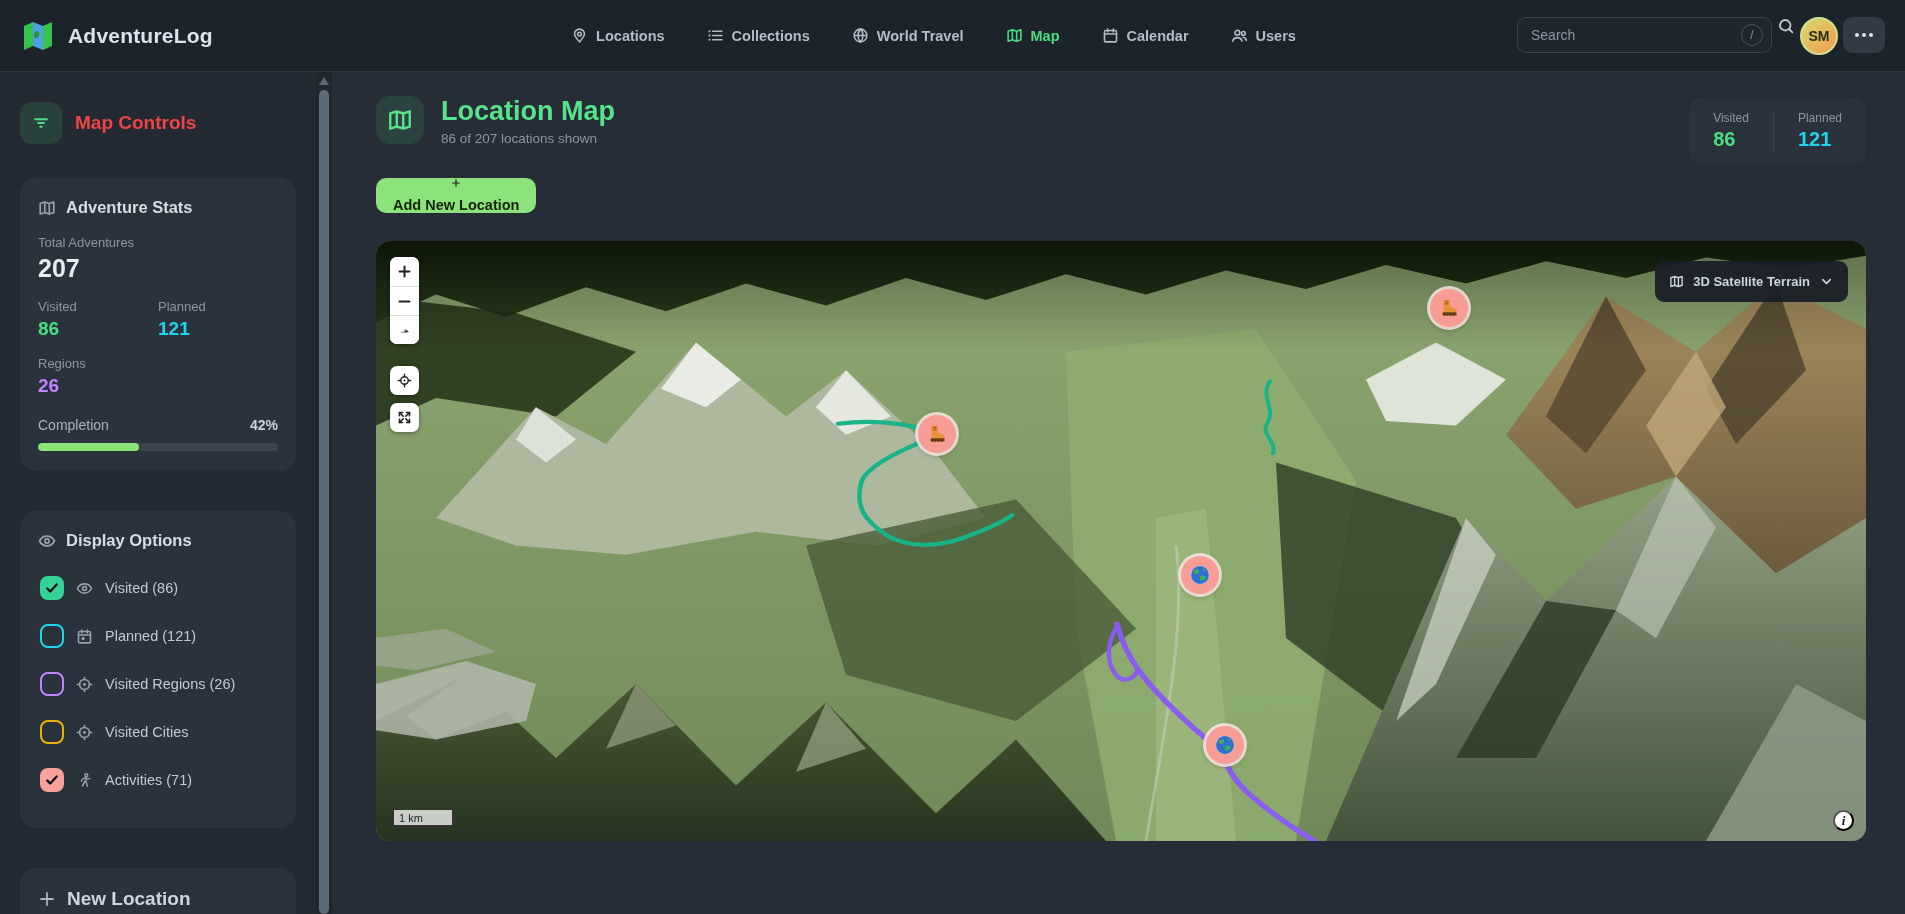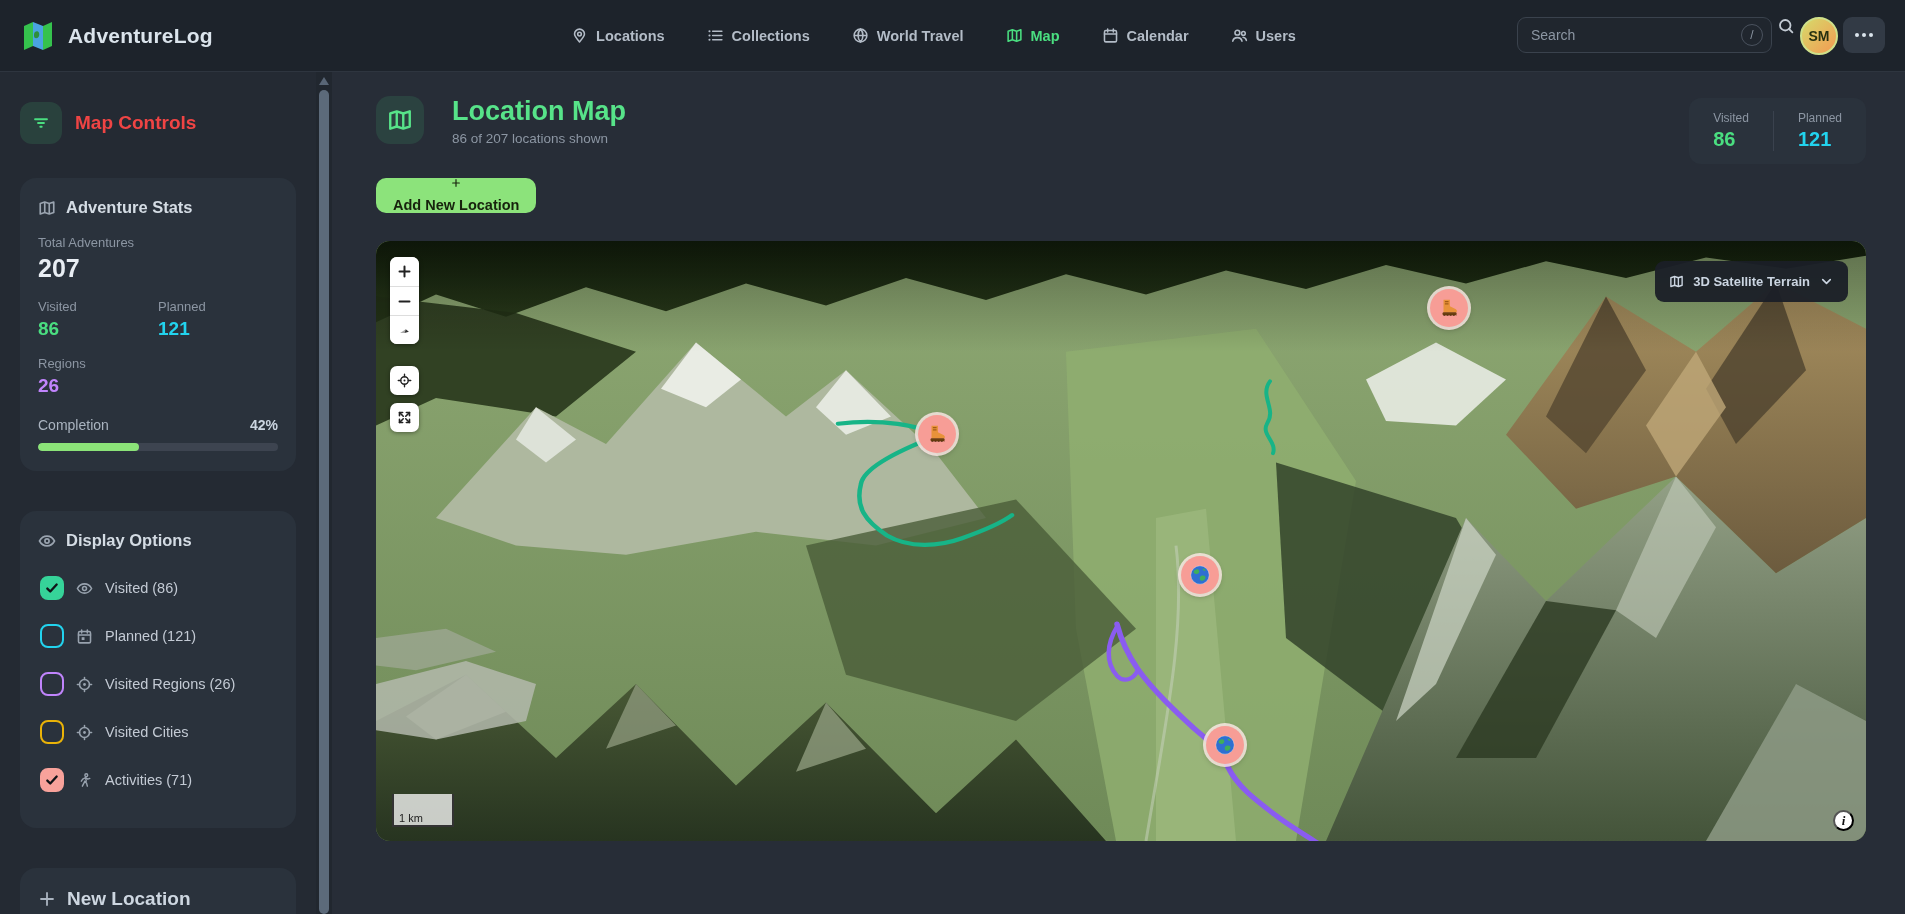--- a/index.html
+++ b/index.html
@@ -69,21 +69,21 @@
 
   
   .scrollcol { width:16px; background:#21272f; position:relative; flex-shrink:0; }
   .scroll-arrow { position:absolute; top:5px; left:3px; width:0; height:0;
     border-left:5px solid transparent; border-right:5px solid transparent; border-bottom:8px solid #59platform6; border-bottom:8px solid #596676; }
   .scroll-thumb { position:absolute; top:18px; bottom:0; left:3px; width:10px; background:#5c6a7a; border-radius:6px; }
 
   
   .main { flex:1; padding:24px 39px 0 44px; }
   .main-header { display:flex; justify-content:space-between; align-items:flex-start; }
-  .mh-left { display:flex; gap:28px; }
+  .mh-left { display:flex; gap:17px; }
   .mh-icon { width:48px; height:48px; border-radius:14px; background:rgba(74,222,128,.12);
     display:flex; align-items:center; justify-content:center; color:#57e389; }
   .mh-title { font-size:27px; font-weight:800; color:#57e389; line-height:1.15; }
   .mh-sub { font-size:13.5px; color:#8c96a3; margin-top:4px; }
   .badge-card { background:#2a323c; border-radius:12px; display:flex; padding:13px 0; margin-top:2px; }
   .badge-col { padding:0 24px; }
   .badge-col + .badge-col { border-left:1px solid #3a424e; }
   .badge-label { font-size:12px; color:#8c96a3; margin-bottom:3px; }
   .badge-val { font-size:20px; font-weight:800; }
   .add-btn { display:flex; align-items:center; gap:9px; background:#8ce37b; color:#17230d;
@@ -99,21 +99,21 @@
   .map-btn { width:29px; height:29px; background:#fff; border:none; display:flex; align-items:center;
     justify-content:center; color:#222; cursor:pointer; }
   .map-ctrl-group .map-btn + .map-btn { border-top:1px solid #ddd; }
   .map-btn.single { position:absolute; left:14px; border-radius:7px; box-shadow:0 1px 4px rgba(0,0,0,.4); }
   .map-btn .ic { width:15px; height:15px; }
   .style-dd { position:absolute; top:20px; right:18px; height:41px; background:rgba(26,31,39,.95);
     border-radius:9px; display:flex; align-items:center; gap:9px; padding:0 14px; color:#cbd5e1;
     font-size:13px; font-weight:700; cursor:pointer; }
   .style-dd .ic { width:15px; height:15px; }
   .scalebar { position:absolute; left:16px; bottom:14px; background:rgba(255,255,255,.75);
-    border:2px solid #333; border-top:none; color:#222; font-size:11px; padding:18px 6px 1px 5px; min-width:62px; }
+    border:2px solid #333; border-top:none; color:#222; font-size:11px; padding:2px 6px 1px 5px; min-width:62px; }
   .attrib { position:absolute; right:12px; bottom:10px; width:21px; height:21px; border-radius:50%;
     background:#fff; color:#111; display:flex; align-items:center; justify-content:center;
     font-size:13px; font-weight:800; cursor:pointer; font-family:"Liberation Serif", serif; font-style:italic; }
   .marker { position:absolute; width:38px; height:38px; margin:-19px 0 0 -19px; border-radius:50%;
     background:#f79d96; box-shadow:0 0 0 3px rgba(255,236,234,.8), 0 2px 6px rgba(0,0,0,.35);
     display:flex; align-items:center; justify-content:center; cursor:pointer; }
   .marker svg { width:22px; height:22px; }
 
   .ic { display:block; }
 </style>

